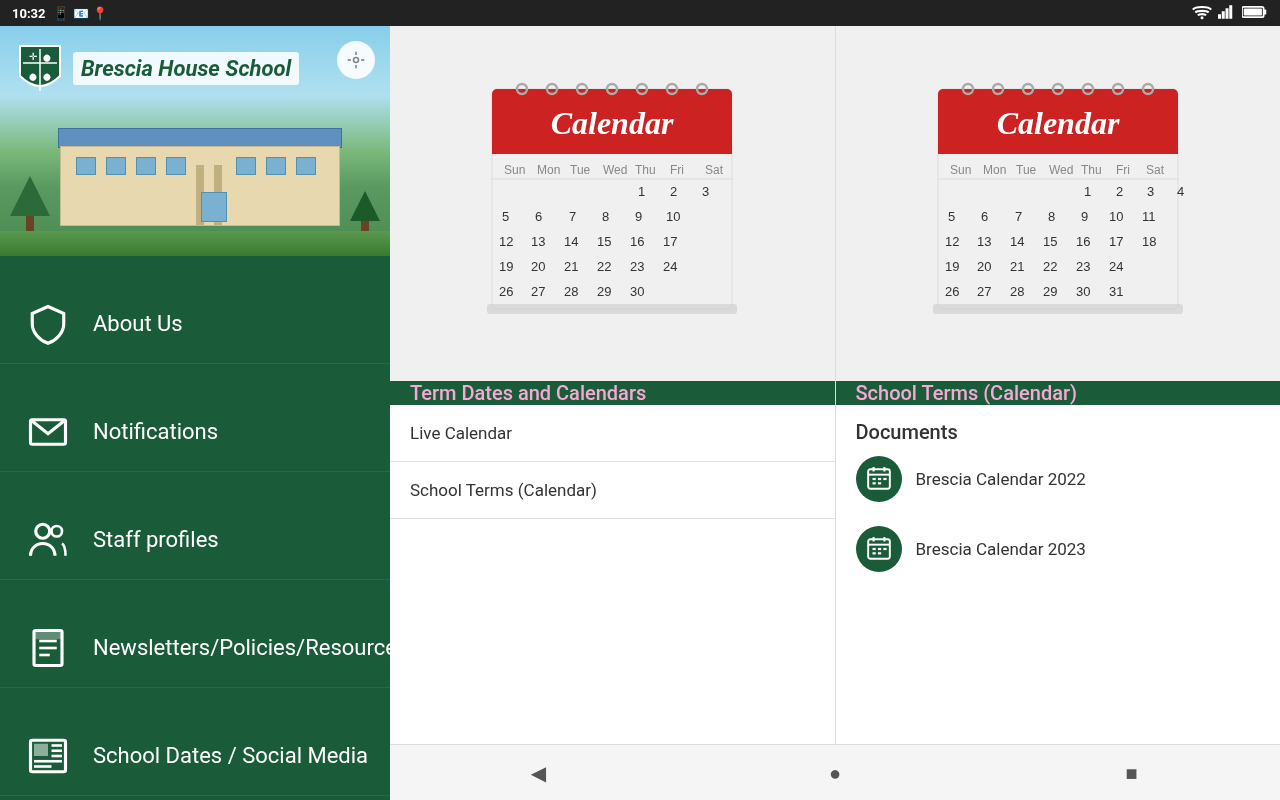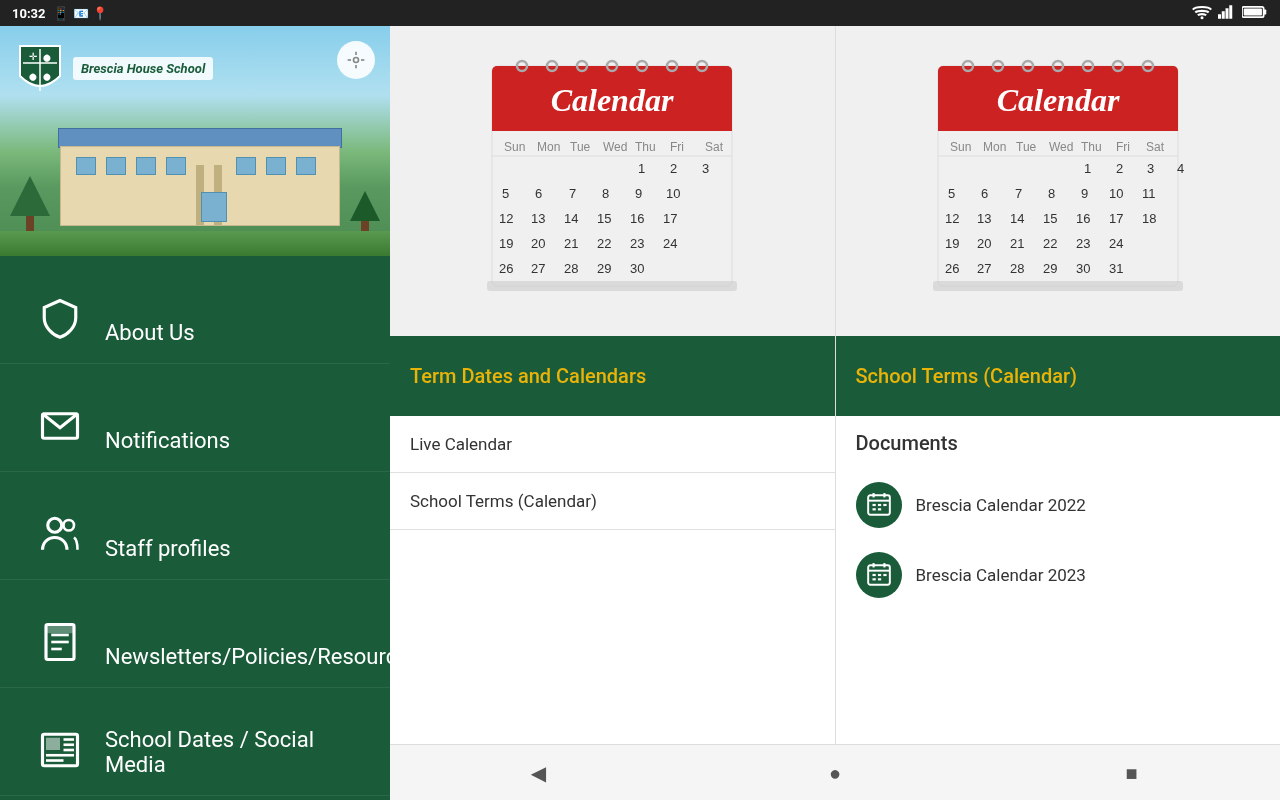--- a/index.html
+++ b/index.html
@@ -109,21 +109,21 @@
       display: flex;
       align-items: center;
       gap: 8px;
     }
     #logo-shield {
       width: 50px;
       height: 55px;
     }
     #school-name-text {
       color: #1a5c3a;
-      font-size: 13px;
+      font-size: 22px;
       font-weight: bold;
       font-style: italic;
       background: rgba(255,255,255,0.85);
       padding: 4px 8px;
       border-radius: 3px;
     }
     #locate-btn {
       position: absolute;
       top: 15px;
       right: 15px;
@@ -156,22 +156,22 @@
       height: 0;
       border-left: 20px solid transparent;
       border-right: 20px solid transparent;
       border-bottom: 40px solid #2d6a3a;
       margin: 0 auto;
     }
 
     
     .nav-item {
       display: flex;
-      align-items: flex-end;
-      padding: 18px 32px;
+      align-items: center;
+      padding: 18px 20px;
       cursor: pointer;
       border-bottom: 1px solid rgba(255,255,255,0.08);
       min-height: 80px;
       margin-top: 28px;
     }
     .nav-item.active { background: rgba(0,0,0,0.25); }
     .nav-icon {
       width: 55px;
       height: 55px;
       display: flex;
@@ -190,21 +190,21 @@
     
     #content-area {
       flex: 1;
       display: flex;
       flex-direction: column;
       overflow: hidden;
     }
 
     
     #calendars-preview {
-      height: 310px;
+      height: 355px;
       display: flex;
       flex-shrink: 0;
       background: #f5f5f5;
     }
     .calendar-img-panel {
       flex: 1;
       display: flex;
       align-items: center;
       justify-content: center;
       padding: 20px;
@@ -231,43 +231,42 @@
       display: flex;
       flex-direction: column;
       overflow-y: auto;
     }
     .content-panel:first-child {
       border-right: 1px solid #ddd;
     }
 
     .panel-header {
       background: #1a5c3a;
-      color: #eab308;
-      padding: 28px 20px;
+      color: #f9a8d4;
+      padding: 0 20px;
       font-size: 20px;
       font-weight: 500;
       flex-shrink: 0;
     }
 
     .panel-item {
       padding: 18px 20px;
       border-bottom: 1px solid #e0e0e0;
       font-size: 17px;
       color: #333;
       cursor: pointer;
     }
 
     .documents-section {
       padding: 15px 20px;
     }
     .documents-title {
       font-size: 20px;
       font-weight: 500;
       color: #333;
-      margin-bottom: 15px;
     }
     .document-item {
       display: flex;
       align-items: center;
       gap: 14px;
       padding: 12px 0;
       cursor: pointer;
     }
     .doc-icon {
       width: 46px;

